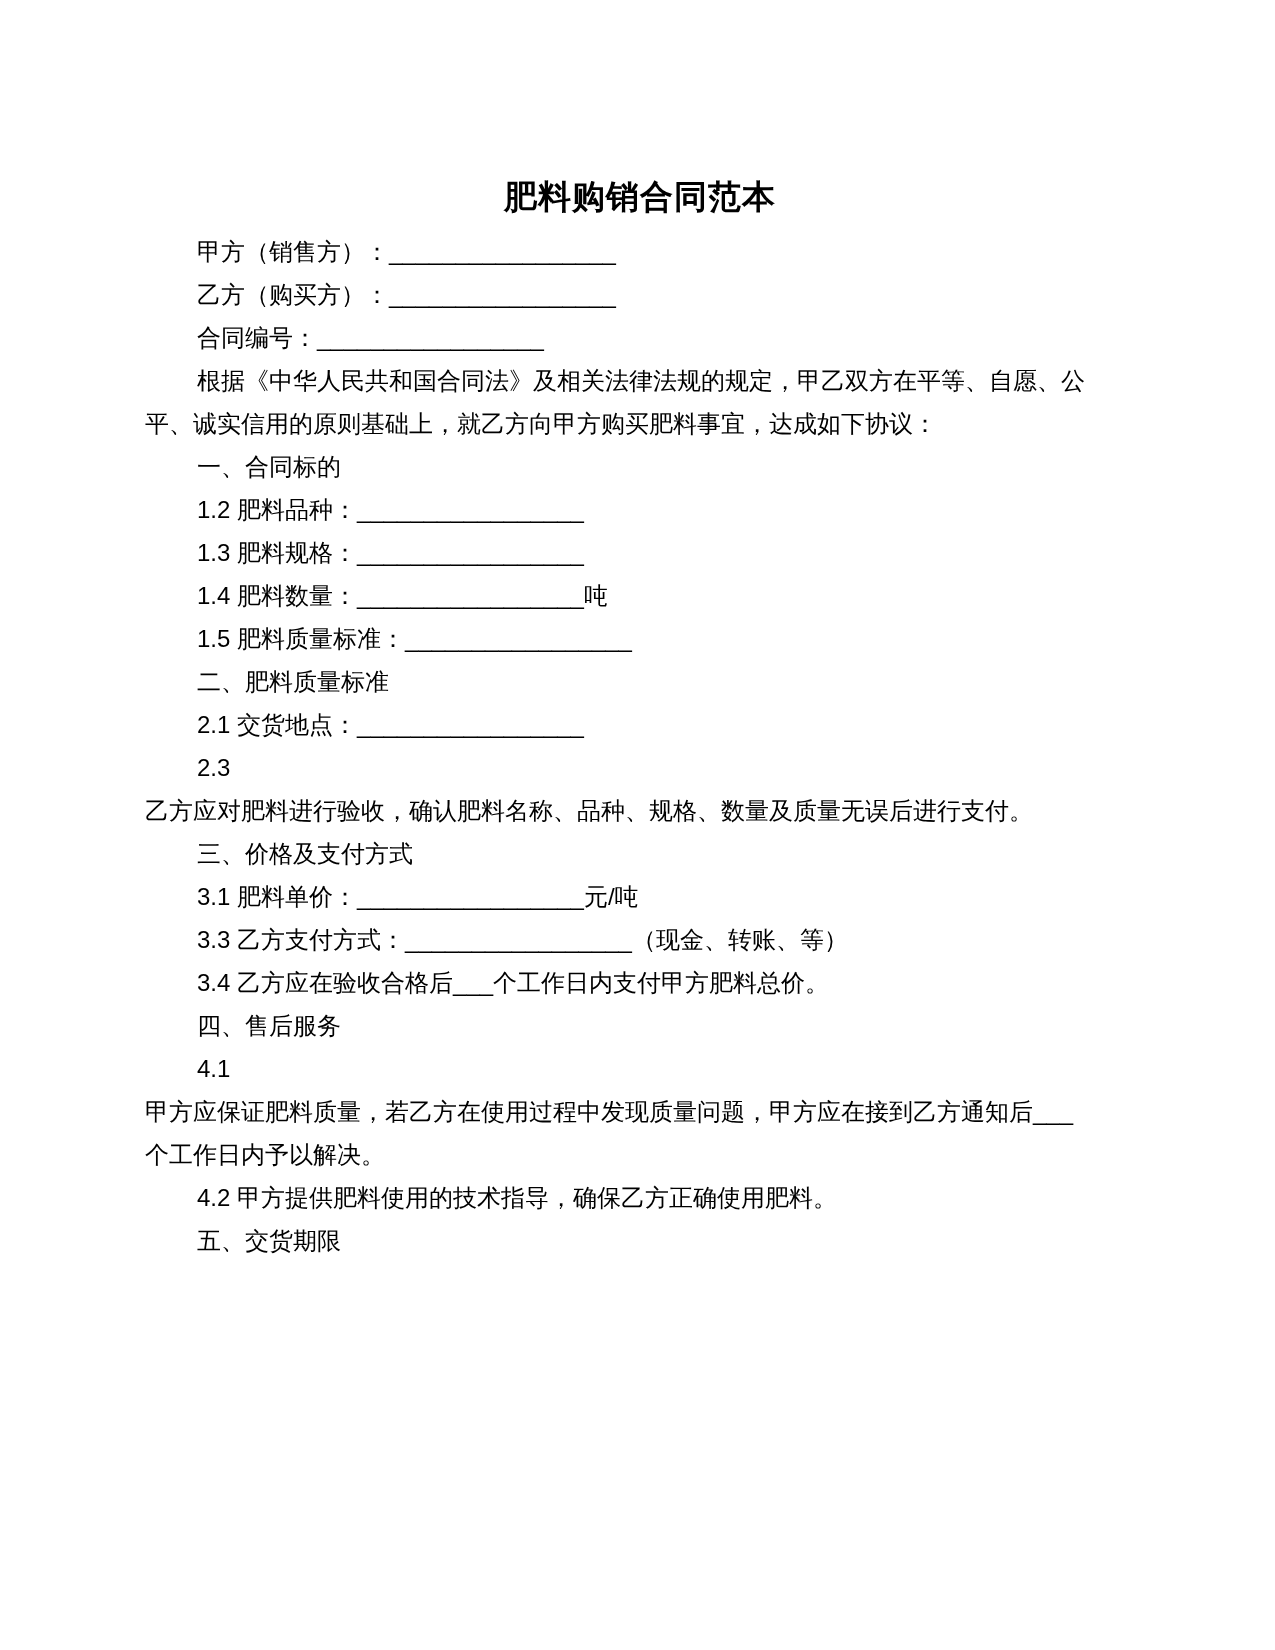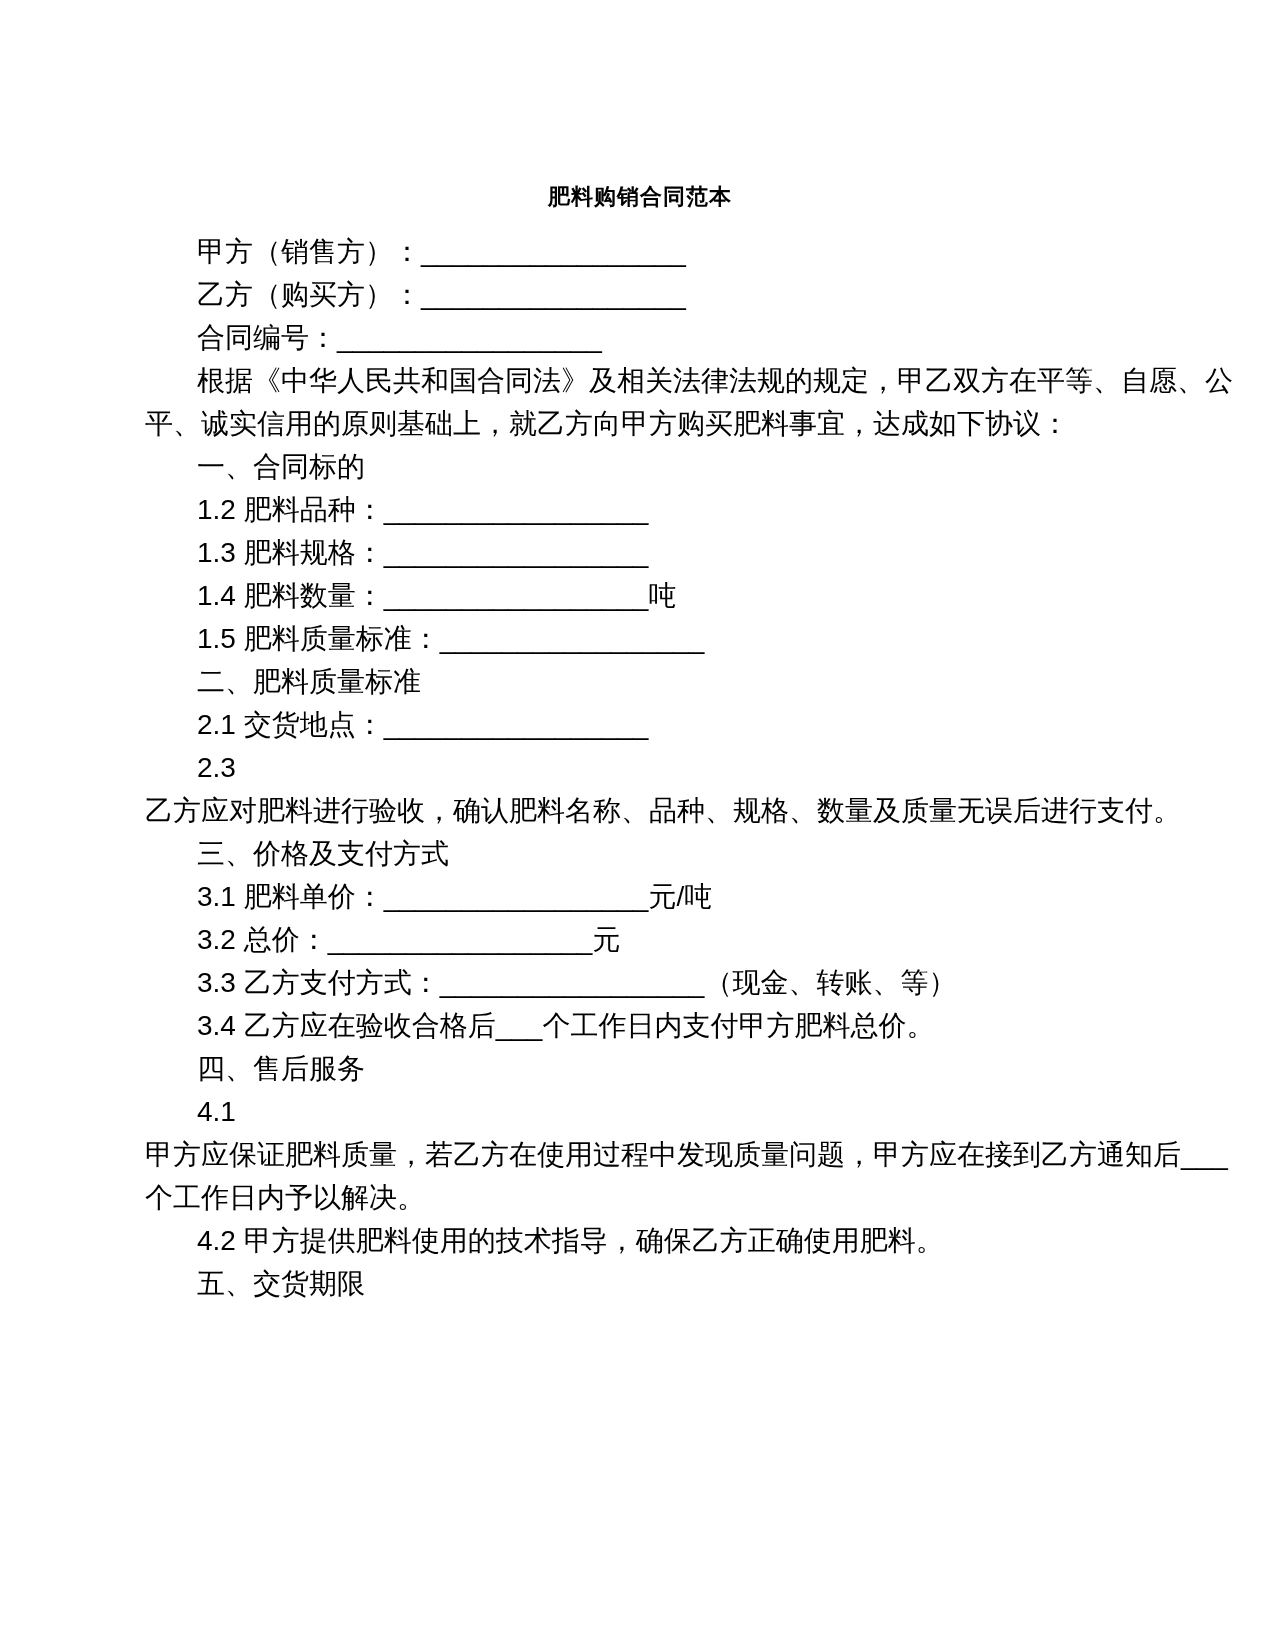--- a/index.html
+++ b/index.html
@@ -16,30 +16,30 @@
     font-family: "Liberation Sans", sans-serif;
     color: #000000;
   }
   .content {
     position: absolute;
     left: 145px;
     top: 176px;
     width: 990px;
   }
   .doc-title {
-    font-size: 22px;
+    font-size: 33px;
     font-weight: bold;
     line-height: 42px;
     text-align: center;
     width: 990px;
     margin: 0 0 12px 0;
     letter-spacing: 1px;
   }
   .line {
-    font-size: 28px;
+    font-size: 24px;
     line-height: 43px;
     white-space: nowrap;
     font-weight: normal;
   }
   .line.indent {
     padding-left: 52px;
   }
 </style>
 </head>
 <body>
@@ -57,21 +57,20 @@
     <div class="line indent">1.2 肥料品种：_________________</div>
     <div class="line indent">1.3 肥料规格：_________________</div>
     <div class="line indent">1.4 肥料数量：_________________吨</div>
     <div class="line indent">1.5 肥料质量标准：_________________</div>
     <div class="line indent">二、肥料质量标准</div>
     <div class="line indent">2.1 交货地点：_________________</div>
     <div class="line indent">2.3</div>
     <div class="line">乙方应对肥料进行验收，确认肥料名称、品种、规格、数量及质量无误后进行支付。</div>
     <div class="line indent">三、价格及支付方式</div>
     <div class="line indent">3.1 肥料单价：_________________元/吨</div>
-    <div class="line indent">3.2 总价：_________________元</div>
     <div class="line indent">3.3 乙方支付方式：_________________（现金、转账、等）</div>
     <div class="line indent">3.4 乙方应在验收合格后___个工作日内支付甲方肥料总价。</div>
     <div class="line indent">四、售后服务</div>
     <div class="line indent">4.1</div>
     <div class="line">甲方应保证肥料质量，若乙方在使用过程中发现质量问题，甲方应在接到乙方通知后___</div>
     <div class="line">个工作日内予以解决。</div>
     <div class="line indent">4.2 甲方提供肥料使用的技术指导，确保乙方正确使用肥料。</div>
     <div class="line indent">五、交货期限</div>
   </div>
 </div>

